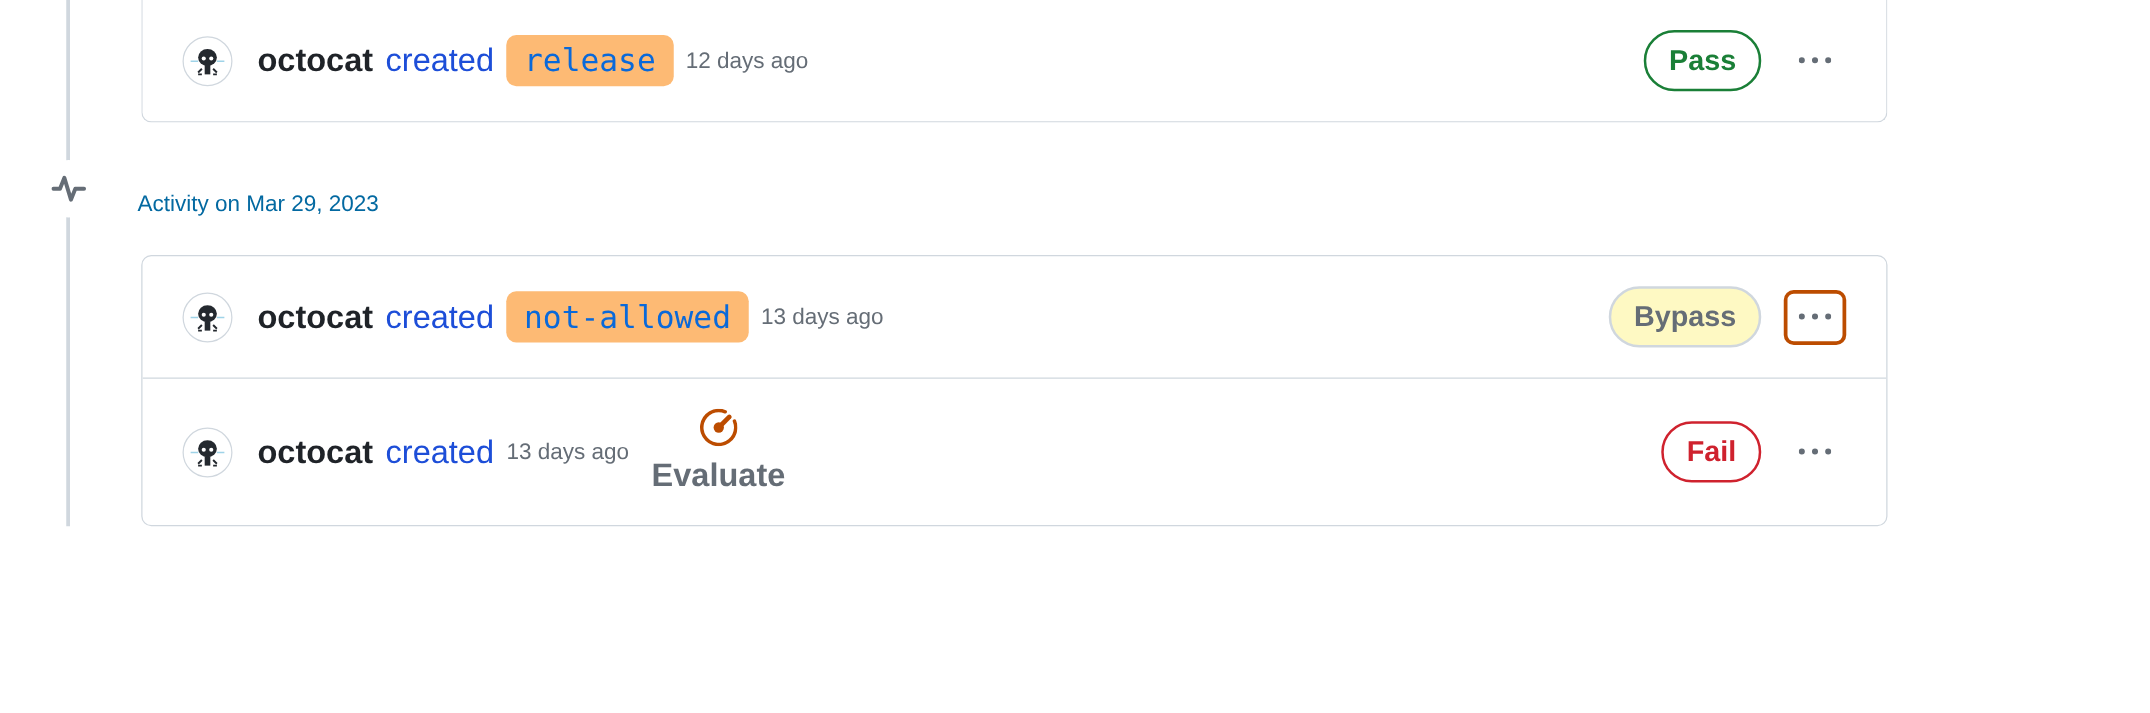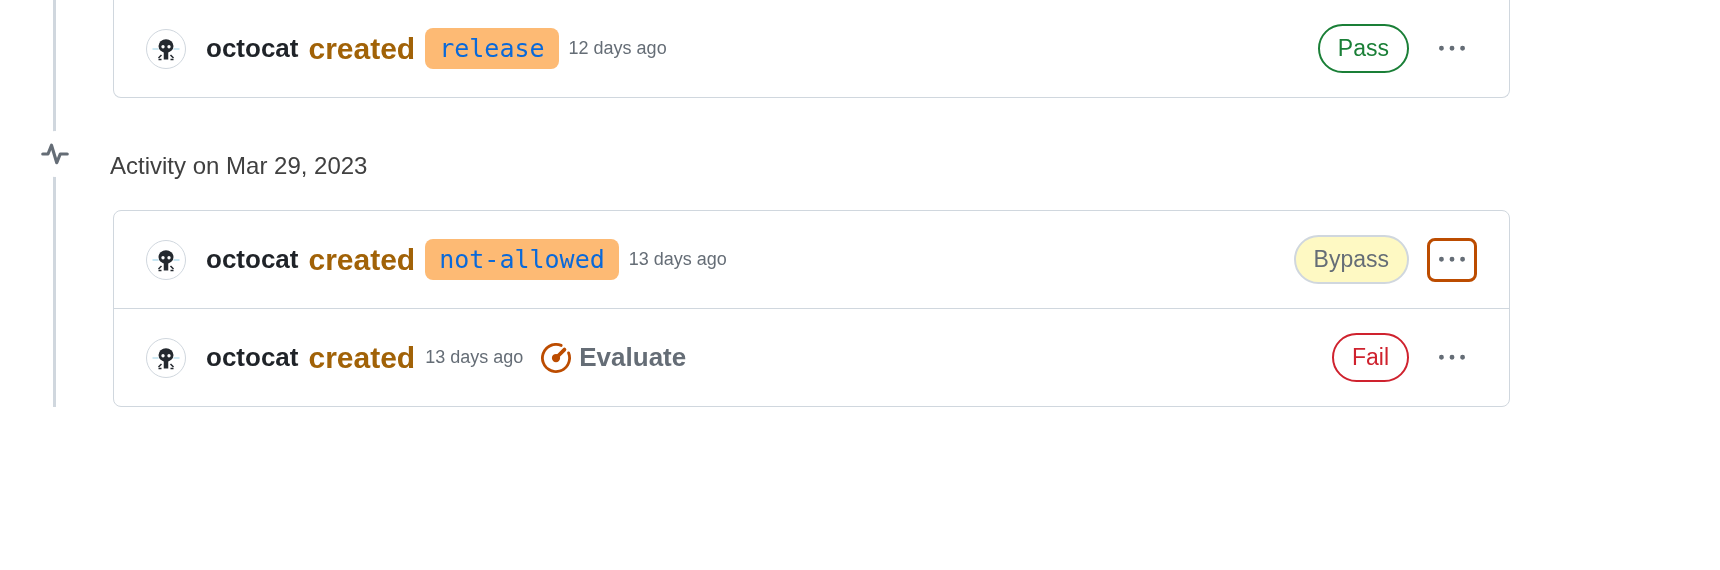--- a/index.html
+++ b/index.html
@@ -69,42 +69,41 @@
       display: flex;
       align-items: center;
       justify-content: center;
     }
     .username {
       font-weight: 600;
       font-size: 26px;
       color: #1f2328;
     }
     .verb {
-      font-size: 30px;
-      color: #a16207;
-      font-weight: bold;
+      font-size: 26px;
+      color: #1d4ed8;
     }
     .branch-label {
       font-family: ui-monospace, SFMono-Regular, "SF Mono", Menlo, Consolas, monospace;
       background: #fdba74;
       color: #0969da;
       border-radius: 8px;
       padding: 6px 14px;
       font-size: 25px;
     }
     .timeago {
       font-size: 18px;
       color: #656d76;
     }
     .badge {
       display: inline-flex;
       align-items: center;
       border-radius: 999px;
       font-size: 23px;
-      font-weight: 400;
+      font-weight: 700;
       padding: 9px 18px;
       border: 2px solid;
       white-space: nowrap;
     }
     .badge-pass { color: #1a7f37; border-color: #1a7f37; }
     .badge-fail { color: #cf222e; border-color: #cf222e; }
     .badge-bypass {
       color: #656d76;
       border-color: #d0d7de;
       background: #fef9c3;
@@ -132,30 +131,31 @@
       height: 46px;
       background: #ffffff;
       border-radius: 50%;
       display: flex;
       align-items: center;
       justify-content: center;
       margin-left: -6px;
       z-index: 2;
     }
     .date-text {
-      font-size: 24px;
-      color: #404040;
+      font-size: 18px;
+      color: #0369a1;
       margin-left: 32px;
       margin-top: 24px;
     }
     .evaluate-wrap {
       display: inline-flex;
       align-items: center;
       gap: 8px;
       margin-left: 8px;
+      flex-direction: column;
     }
     .evaluate-text {
       font-size: 26px;
       font-weight: 600;
       color: #656d76;
     }
   </style>
 </head>
 <body>
 

